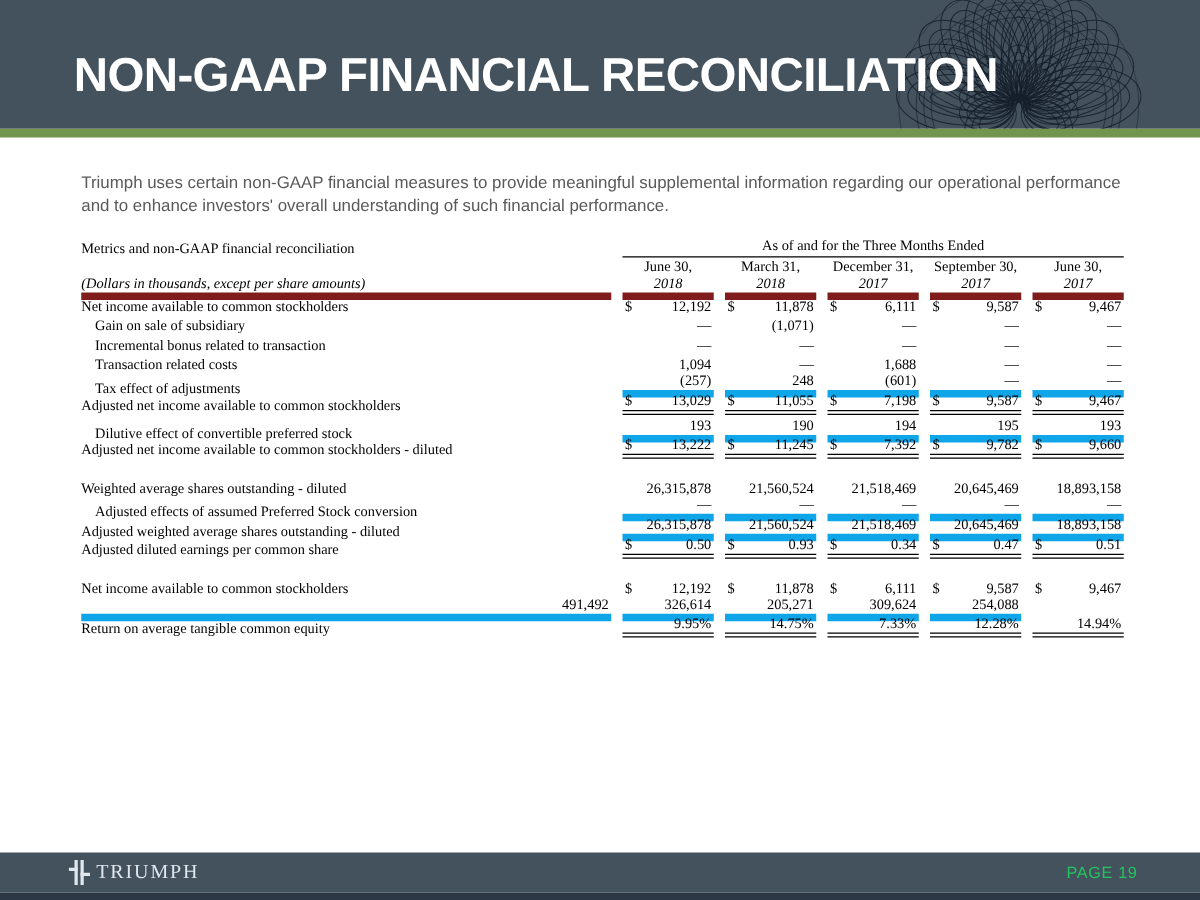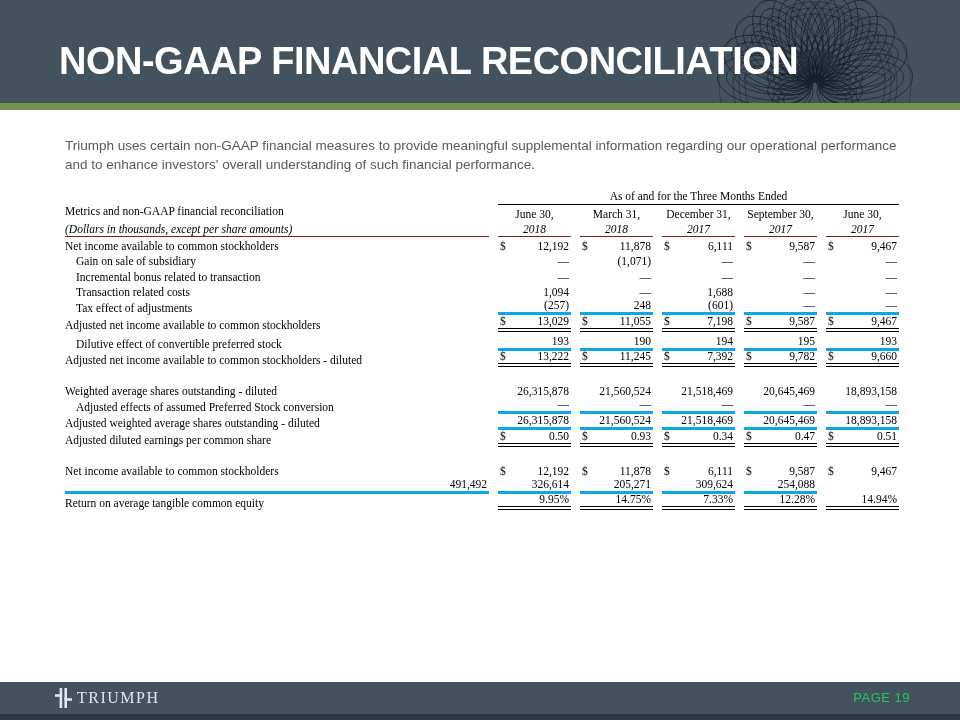--- a/index.html
+++ b/index.html
@@ -30,22 +30,22 @@
   .cell { display:flex; align-items:flex-end; padding-bottom:1px; overflow:visible;
           white-space:nowrap; }
   .cell.label { }
   .cell.label.indent { padding-left:11px; }
   .cell.num { justify-content:flex-end; padding-left:2px; padding-right:2px; }
   .cell.num.dollar { justify-content:space-between; }
   .cell.head { justify-content:center; padding-left:0; padding-right:0; }
   .period-cell { grid-column:2/7; justify-content:center;
                  border-bottom:1px solid #000; padding-bottom:2px; }
   .units { font-style:italic; }
-  .hdr-rule { border-bottom:1px solid #7f1d1d;font-style:italic; }
-  .rule-single { border-bottom:3px solid #0ea5e9; }
+  .hdr-rule { border-bottom:6px solid #7f1d1d;font-style:italic; }
+  .rule-single { border-bottom:6px solid #0ea5e9; }
   .rule-double { border-bottom:4px double #000; }
   #table-body .t-section:nth-child(2) { margin-top:4px; }
   #table-body .t-section:nth-child(3) { margin-top:17px; }
   #table-body .t-section:nth-child(4) { margin-top:17px; }
 
   
   .footer { position:absolute; left:0; top:682px; width:960px; height:32px;
             background:var(--footer-bg,#44525e); }
   .footer-strip { position:absolute; left:0; top:714px; width:960px; height:6px;
                   background:var(--footer-strip,#2c3845); }
@@ -104,22 +104,22 @@
       </g>
     </svg>
     <div class="slide-title">NON-GAAP FINANCIAL RECONCILIATION</div>
   </div>
   <div class="green-bar"></div>
 
   <div class="intro">Triumph uses certain non-GAAP financial measures to provide meaningful supplemental information regarding our operational performance and to enhance investors' overall understanding of such financial performance.</div>
 
   <div class="recon-table">
     <div class="t-row hA">
+      <div class="cell label">Metrics and non-GAAP financial reconciliation</div>
       <div class="cell period-cell">As of and for the Three Months Ended</div>
-      <div class="cell label">Metrics and non-GAAP financial reconciliation</div>
     </div>
     <div class="t-row hB" id="months-row">
       <div class="cell label"></div>
     <div class="cell head">June 30,</div>
         <div class="cell head">March 31,</div>
         <div class="cell head">December 31,</div>
         <div class="cell head">September 30,</div>
         <div class="cell head">June 30,</div>
       </div>
     <div class="t-row hC" id="years-row">

